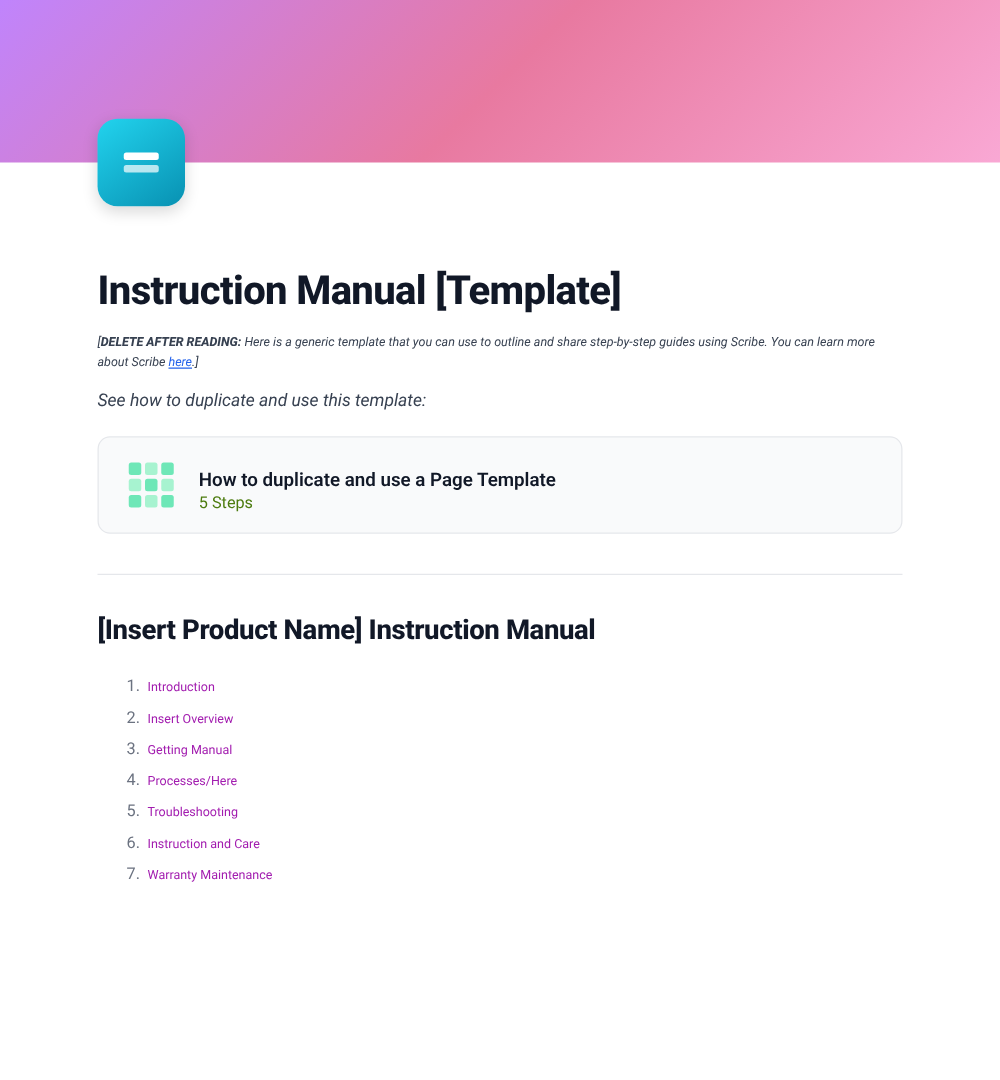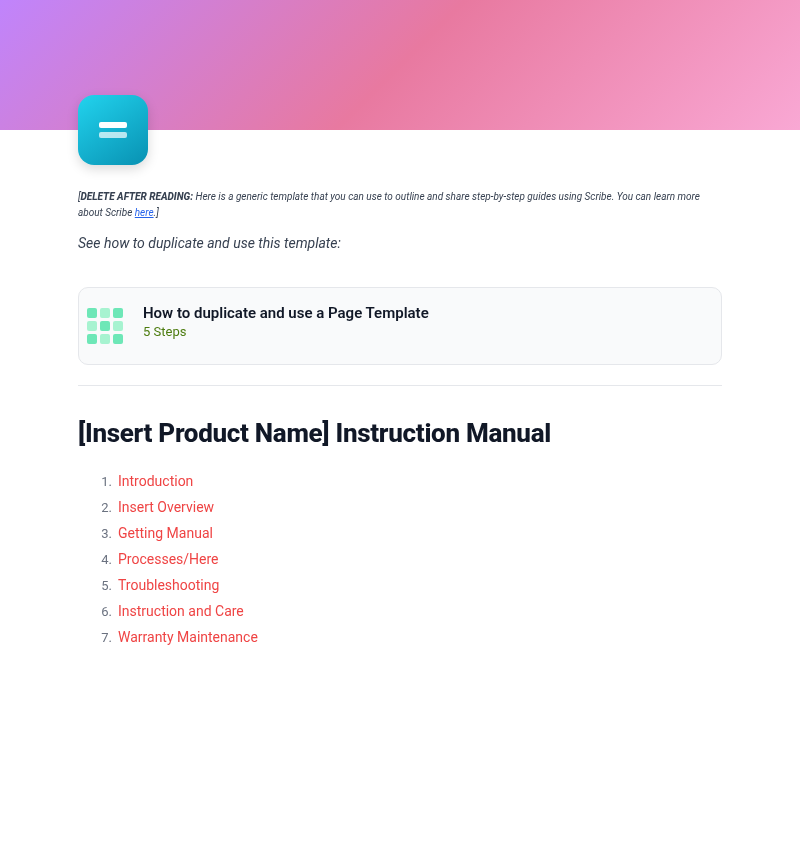--- a/index.html
+++ b/index.html
@@ -68,32 +68,32 @@
 
     .delete-notice a {
       color: #2563eb;
       text-decoration: underline;
     }
 
     .see-how {
       font-style: italic;
       font-size: 14px;
       color: #374151;
-      margin-bottom: 36px;
+      margin-bottom: 20px;
     }
 
     .template-card {
       display: flex;
-      align-items: flex-start;
+      align-items: flex-end;
       gap: 16px;
       background: #f9fafb;
       border: 1px solid #e5e7eb;
       border-radius: 10px;
-      padding: 16px 4px;
-      margin-bottom: 20px;
+      padding: 16px 20px;
+      margin-bottom: 32px;
       cursor: pointer;
     }
 
     .template-card-icon {
       width: 44px;
       height: 44px;
       flex-shrink: 0;
       display: grid;
       grid-template-columns: repeat(3, 1fr);
       gap: 3px;
@@ -122,21 +122,21 @@
       color: #4d7c0f;
     }
 
     .divider {
       border: none;
       border-top: 1px solid #e5e7eb;
       margin-bottom: 32px;
     }
 
     .section-title {
-      font-size: 26px;
+      font-size: 22px;
       font-weight: 800;
       color: #111827;
       margin-bottom: 20px;
       letter-spacing: -0.3px;
     }
 
     .toc-heading {
       font-size: 17px;
       font-weight: 700;
       color: #111827;
@@ -158,39 +158,40 @@
     }
 
     .toc-list li .num {
       color: #6b7280;
       font-size: 13px;
       min-width: 18px;
       text-align: right;
     }
 
     .toc-list li a {
-      color: #ef4444;
+      color: #a21caf;
       text-decoration: none;
-      font-size: 14px;
+      font-size: 10px;
     }
   </style>
 </head>
 <body>
 
 <div class="hero-banner"></div>
 
 <div class="app-icon">
   <svg viewBox="0 0 36 36" xmlns="http://www.w3.org/2000/svg">
     <rect x="4" y="10" width="28" height="6" rx="2" fill="white"></rect>
     <rect x="4" y="20" width="28" height="6" rx="2" fill="white" opacity="0.7"></rect>
   </svg>
 </div>
 
 <div class="content-wrapper">
 
+  <h1 class="main-title">Instruction Manual [Template]</h1>
 
   <p class="delete-notice">
     [<strong>DELETE AFTER READING:</strong><span> Here is a generic template that you can use to outline and share step-by-step guides using Scribe. You can learn more about Scribe </span><a href="#">here</a><span>.]</span>
   </p>
 
   <p class="see-how">See how to duplicate and use this template:</p>
 
   <div class="template-card">
     <div class="template-card-icon">
       <span></span>

